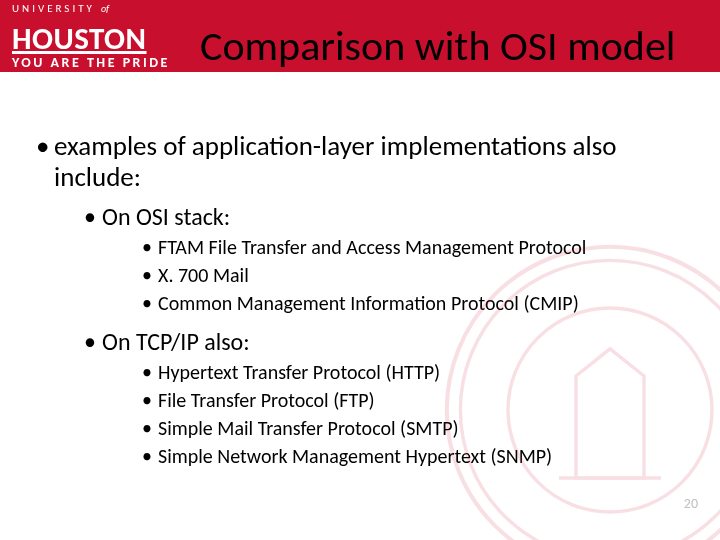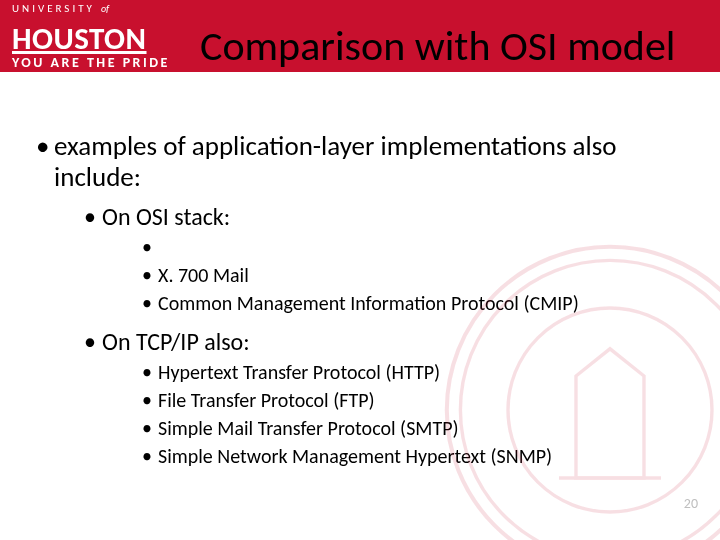--- a/index.html
+++ b/index.html
@@ -55,20 +55,21 @@
     <span class="bu">•</span>
     <span class="tx">examples of application-layer implementations also include:</span>
   </div>
 
   <div class="lvl2">
     <span class="bu">•</span>
     <span>On OSI stack:</span>
   </div>
   <div class="lvl3">
     <span class="bu">•</span>
+    <span>FTAM File Transfer and Access Management Protocol</span>
   </div>
   <div class="lvl3">
     <span class="bu">•</span>
     <span>X. 700 Mail</span>
   </div>
   <div class="lvl3">
     <span class="bu">•</span>
     <span>Common Management Information Protocol (CMIP)</span>
   </div>
 

